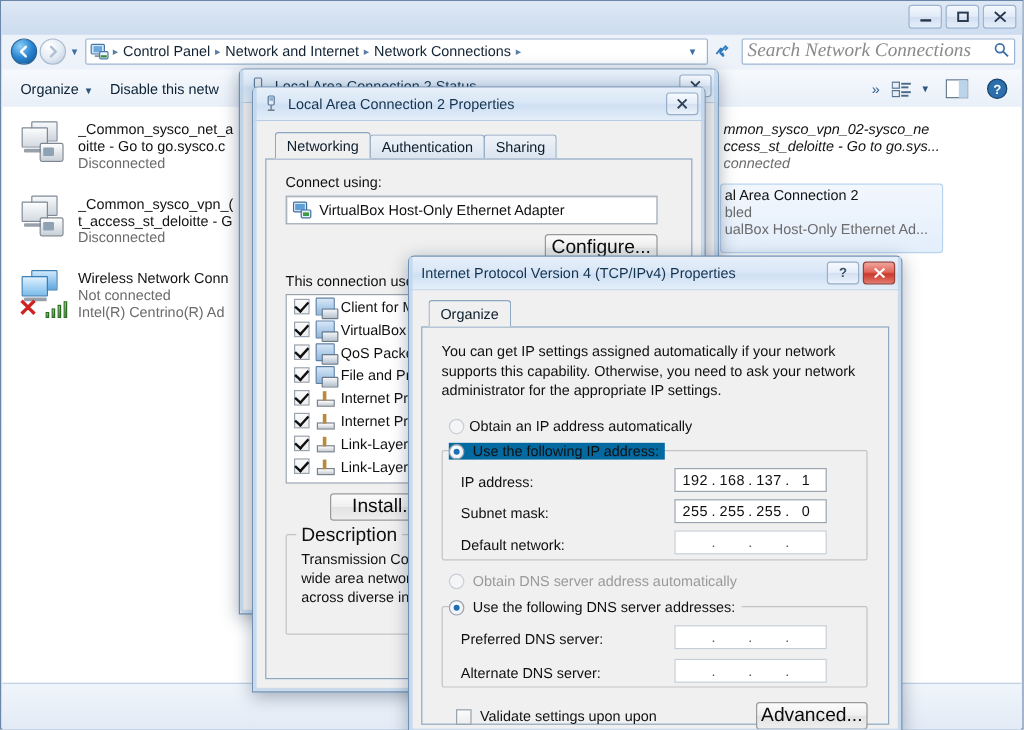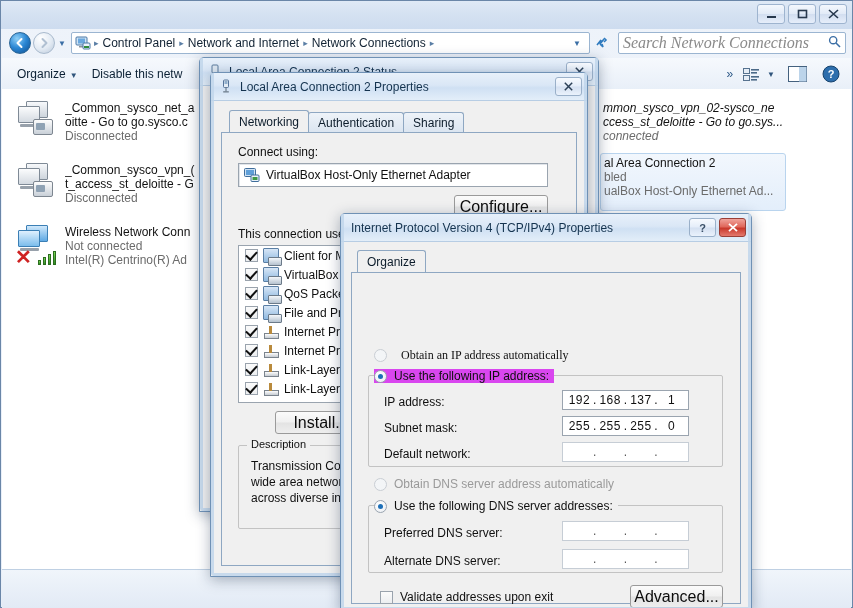--- a/index.html
+++ b/index.html
@@ -224,21 +224,21 @@
     background: #f0f0f0; height: 22px; line-height:19px;
     position: relative; z-index: 2;
   }
   .tabpage {
     border:1px solid #8ea7c2; background:#f0f0f0;
     position:absolute; left:0; right:0; top:21px; bottom:0;
   }
 
   .lbl { font-size:12px; color:#101010; }
   .grpbox { border:1px solid #c3c3c3; border-radius:2px; position:absolute; }
-  .grplbl { position:absolute; background:#f0f0f0; padding:0 4px; font-size:11px; color:#101010;}
+  .grplbl { position:absolute; background:#f0f0f0; padding:0 4px; font-size:16px; color:#101010;}
 
   .btn {
     border:1px solid #9a9a9a; border-radius:3px;
     background: linear-gradient(#fbfbfb 0%, #f0f0f0 48%, #e3e3e3 52%, #eeeeee 100%);
     font-size:16px; color:#0b0b0b; text-align:center;
     display:flex; align-items:center; justify-content:center;
   }
   .field {
     background:#fff; border:1px solid #aab3bd; font-size:12px; color:#101010;
     display:flex; align-items:center;
@@ -653,27 +653,28 @@
 
   <div class="dlg-body">
     <div style="position:absolute; left:10px; top:9px; right:10px; bottom:6px;">
 
       <div class="tabstrip" style="padding-left:6px;">
         <div class="tab active">Organize</div>
       </div>
 
       <div class="tabpage">
 
-
-        <div style="position:absolute; left:22px; top:75px; display:flex; align-items:center; gap:14px;font-family:Liberation Serif, serif;">
+        <div class="lbl" style="position:absolute; left:16px; top:12px; width:355px; line-height:16px;">You can get IP settings assigned automatically if your network supports this capability. Otherwise, you need to ask your network administrator for the appropriate IP settings.</div>
+
+        <div style="position:absolute; left:22px; top:75px; display:flex; align-items:center; gap:4px;">
           <span class="radio dim"></span>
           <span class="lbl">Obtain an IP address automatically</span>
         </div>
 
-        <div style="position:absolute; left:22px; top:96px; display:flex; align-items:center; gap:7px; background:#d946ef; padding-right:5px; z-index:2;">
+        <div style="position:absolute; left:22px; top:96px; display:flex; align-items:center; gap:7px; background:#0369a1; padding-right:5px; z-index:2;">
           <span class="radio on"></span>
           <span class="lbl">Use the following IP address:</span>
         </div>
 
         <div class="grpbox" style="left:16px; top:102px; width:355px; height:92px;"></div>
 
         <div class="lbl" style="position:absolute; left:32px; top:122px;">IP address:</div>
         <div class="ipfield" style="position:absolute; left:210px; top:117px; width:127px; height:20px;">
           <span class="ipseg" style="width:27px">192</span>
             <span>.</span>
@@ -735,21 +736,21 @@
             <span>.</span>
           <span class="ipseg" style="width:27px"></span>
             <span>.</span>
           <span class="ipseg" style="width:27px"></span>
             <span>.</span>
           <span class="ipseg" style="width:27px"></span>
         </div>
 
         <div style="position:absolute; left:28px; top:317px; display:flex; align-items:center; gap:7px;">
           <span class="cbx gray"></span>
-          <span class="lbl">Validate addresses upon exit</span>
+          <span class="lbl">Validate settings upon upon</span>
         </div>
 
         <div class="btn" style="position:absolute; left:278px; top:312px; width:93px; height:23px;">Advanced...</div>
       </div>
     </div>
   </div>
   <div class="dlg-frame"></div>
 </div>
 
 </body></html>

